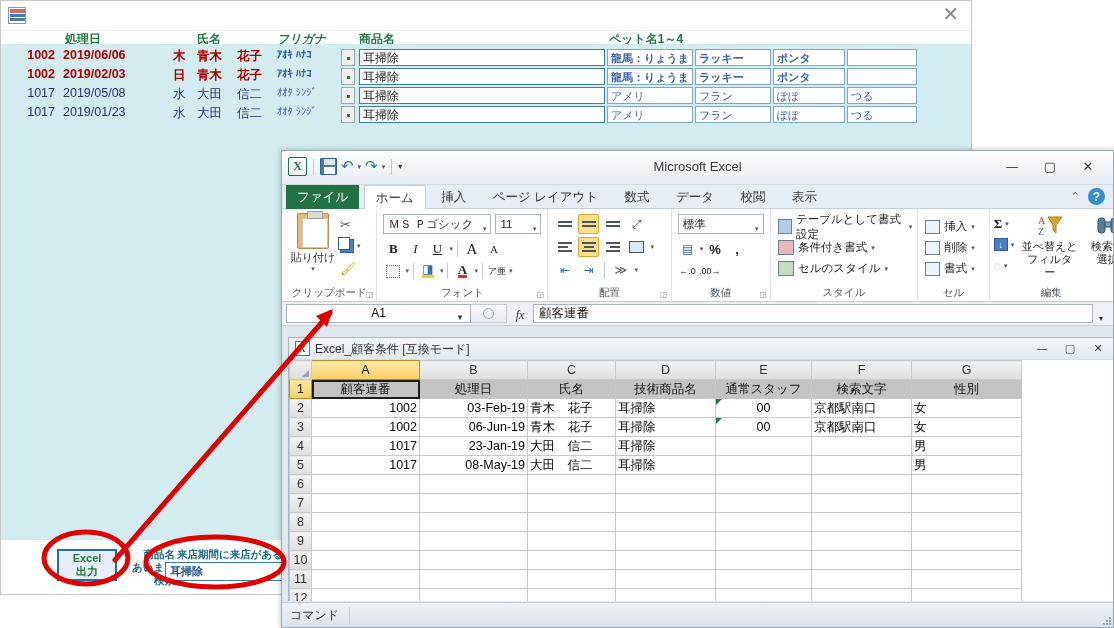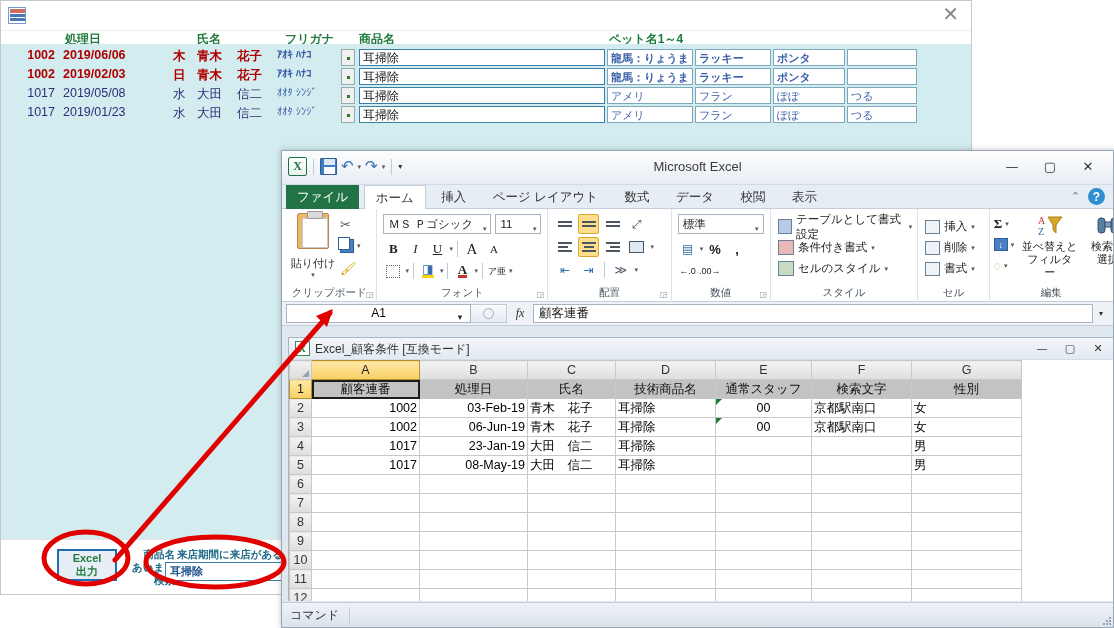--- a/index.html
+++ b/index.html
@@ -156,21 +156,21 @@
   .gexp { position:absolute; bottom:3px; right:3px; font-size:8px; color:#8a96a2; cursor:pointer;}
 
   
   .paste-btn { position:absolute; left:8px; top:4px; width:46px; text-align:center; cursor:pointer;}
   .clip-ico { width:32px; height:36px; margin:0 auto; position:relative;
               background:#e9b96e; border:1px solid #b8884a; border-radius:2px;}
   .clip-ico::before { content:""; position:absolute; left:4px; top:4px; width:24px; height:28px;
               background:#fff; border:1px solid #c8c8c8;}
   .clip-ico::after { content:""; position:absolute; left:9px; top:-3px; width:14px; height:6px;
               background:#d9d9d9; border:1px solid #999; border-radius:1px;}
-  .paste-lbl { font-size:11px; color:#333; margin-top:7px; }
+  .paste-lbl { font-size:11px; color:#333; margin-top:1px; }
   .small-caret { font-size:7px; color:#555; }
   .clip-side { position:absolute; left:58px; top:4px; width:34px; }
   .clip-side > div { height:22px; display:flex; align-items:center; gap:3px; cursor:pointer;}
   .scissors { font-size:13px; color:#555; font-family:"DejaVu Sans",sans-serif;}
   .copy-ico { width:14px; height:14px; background:#4b7fc4; border:1px solid #2d5f96; position:relative;}
   .copy-ico::after { content:""; position:absolute; left:-3px; top:-3px; width:10px; height:11px; background:#fff; border:1px solid #2d5f96;}
   .brush-ico { font-size:13px; color:#d6a000; }
 
   
   .fontname { position:absolute; left:6px; top:5px; width:108px; height:20px;
@@ -217,21 +217,21 @@
   .edcol { position:absolute; top:4px; }
   .edbtn { height:21px; display:flex; align-items:center; gap:3px; font-size:13px; cursor:pointer; color:#222;}
   .bigbtn { position:absolute; top:4px; width:56px; text-align:center; cursor:pointer; font-size:11px; color:#222; line-height:1.2;}
   .sort-ico { width:26px; height:26px; margin:0 auto 1px; position:relative; }
   .find-ico { width:26px; height:26px; margin:0 auto 1px; display:flex; align-items:center; justify-content:center;
               font-size:18px; color:#3a5c7d;}
 
   
   #formula-bar {
     position:relative; height:24px; background:#eef2f7;
-    border-bottom:1px solid #c6cfd9; display:flex; align-items:center; padding:2px 4px;
+    border-bottom:1px solid #c6cfd9; display:flex; align-items:flex-end; padding:2px 4px;
   }
   #namebox { width:185px; height:19px; border:1px solid #a8b4c0; background:#fff;
              font-size:12px; text-align:center; line-height:17px; position:relative; }
   #namebox .cv { position:absolute; right:6px; top:4px; font-size:8px; color:#333;}
   #fb-mid { width:36px; height:19px; display:flex; align-items:center; justify-content:center;
             background:linear-gradient(#fafbfc,#e4eaf1); border:1px solid #c3ccd6; border-left:none;}
   .circ { width:11px; height:11px; border-radius:50%; border:1px solid #9fadbb; background:#eef2f6;}
   #fx { width:26px; text-align:center; font-size:12px; font-style:italic;
         font-family:Liberation Serif, serif; color:#333;}
   #fb-input { flex:1; height:19px; border:1px solid #a8b4c0; background:#fff;
@@ -313,21 +313,21 @@
       <span class="g1"></span>
         <span class="g2"></span>
         <span class="g3"></span>
     </div>
     <div id="access-close">✕</div>
   </div>
 
   <div id="form-headers">
     <span class="hdr" style="left:64px;">処理日</span>
     <span class="hdr" style="left:196px;">氏名</span>
-    <span class="hdr" style="left:284px;">フリガナ</span>
+    <span class="hdr" style="left:276px;font-style:italic;">フリガナ</span>
     <span class="hdr" style="left:358px;">商品名</span>
     <span class="hdr" style="left:608px;">ペット名1～4</span>
   </div>
 
   <div id="form-body">
 
     <div class="datarow bold-row" style="top:4px;">
       <span class="dr-id">1002</span>
       <span class="dr-date">2019/06/06</span>
       <span class="dr-dow">木</span>

